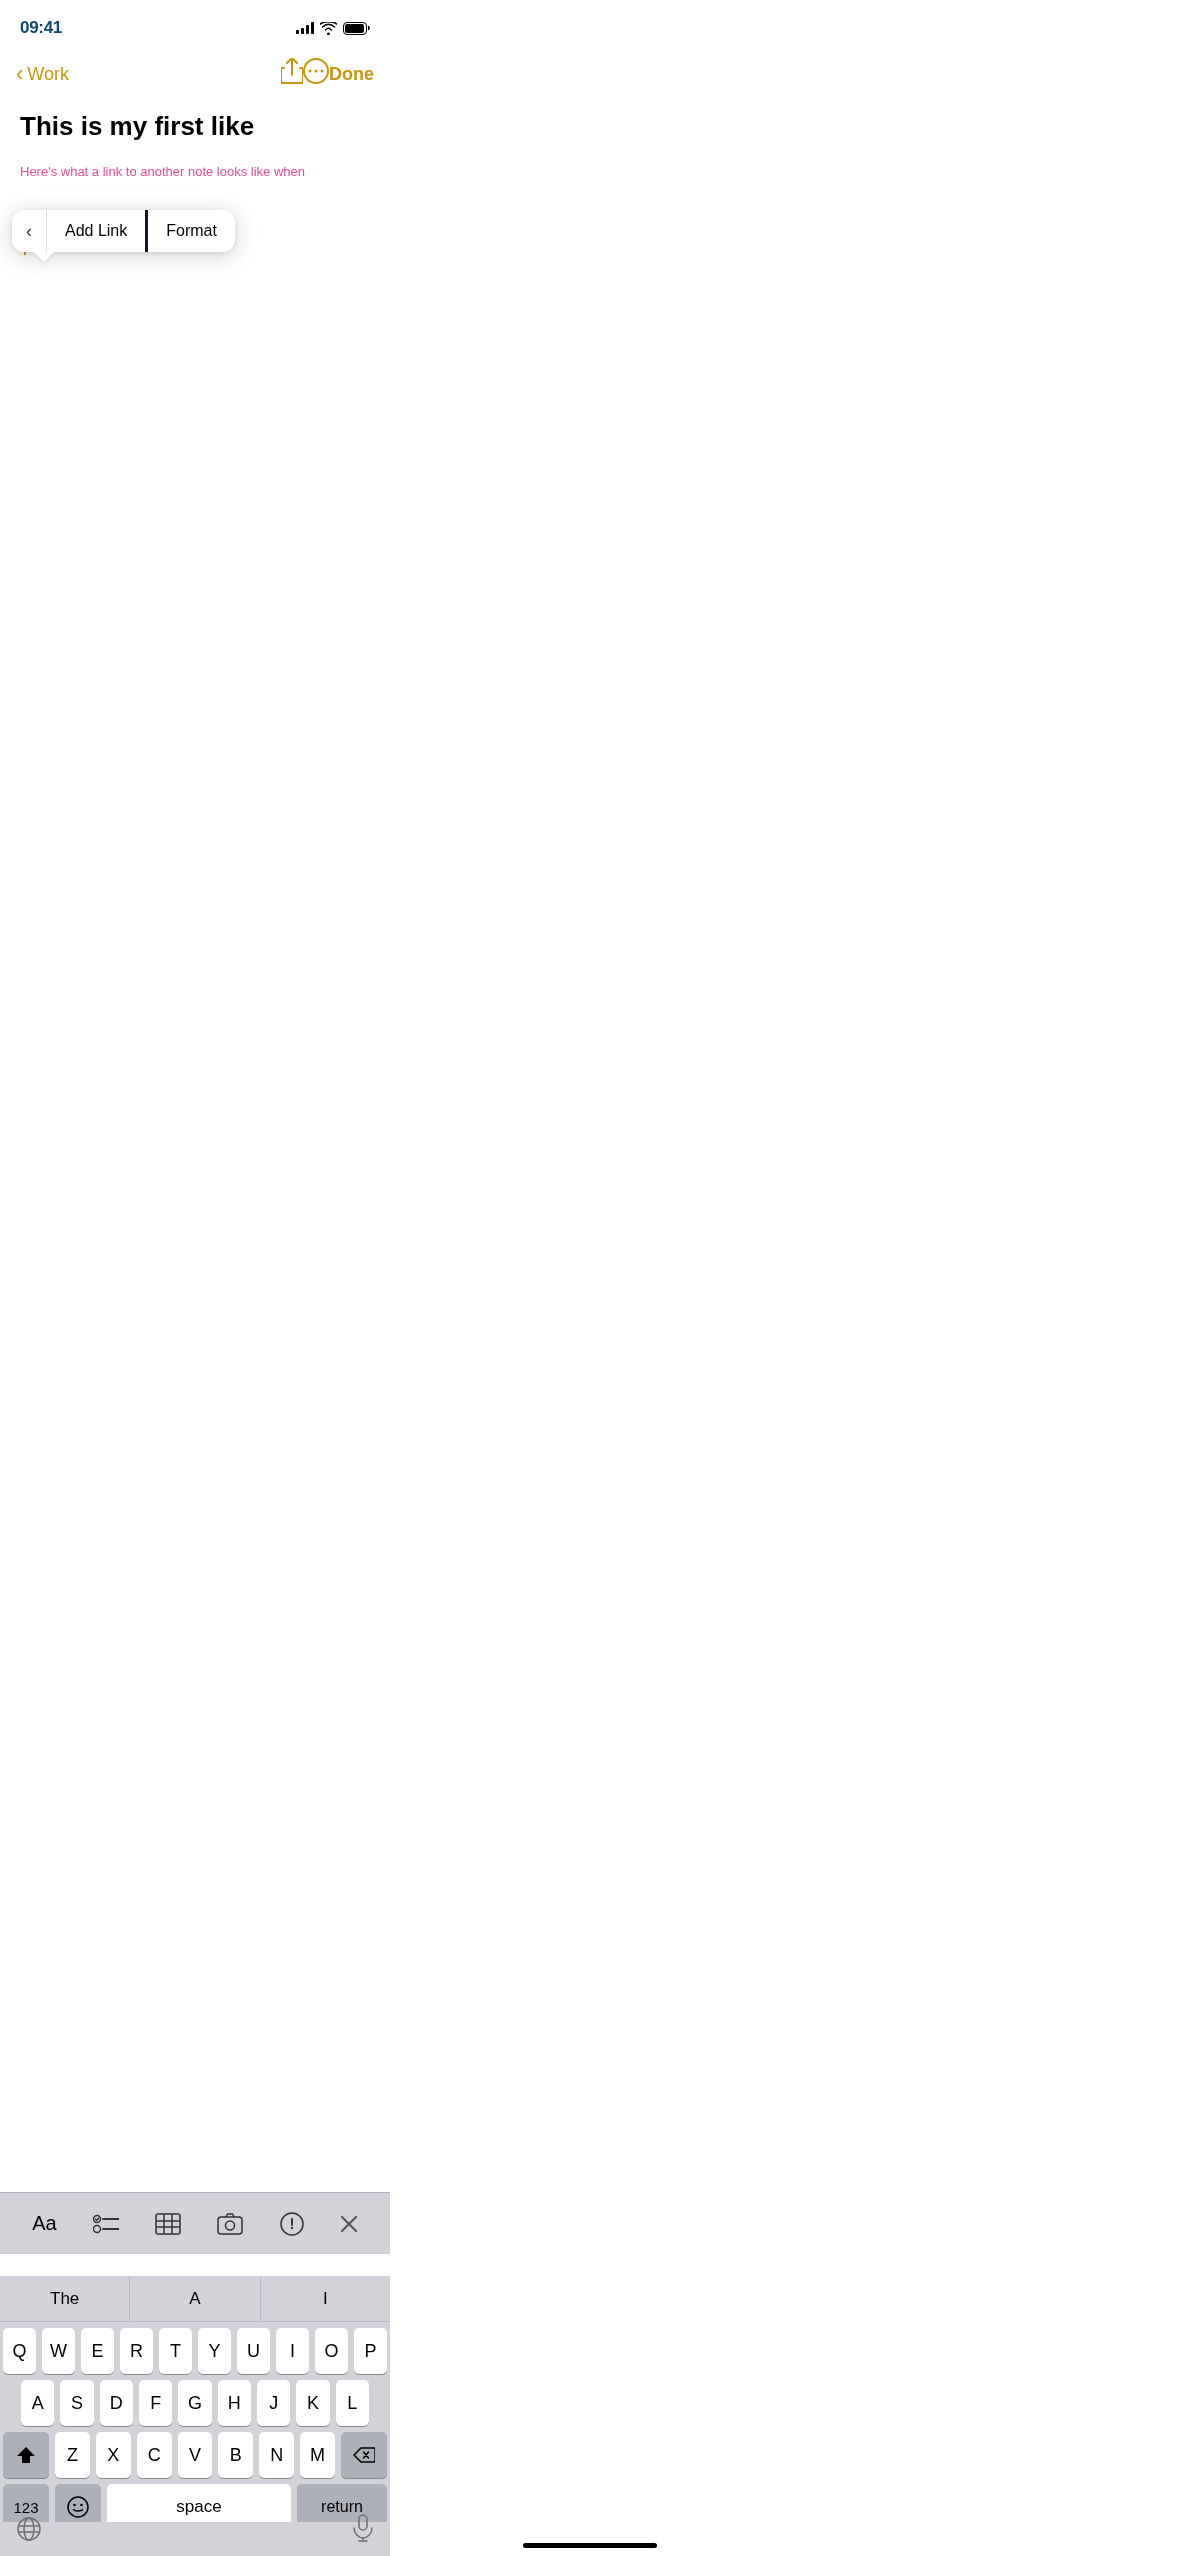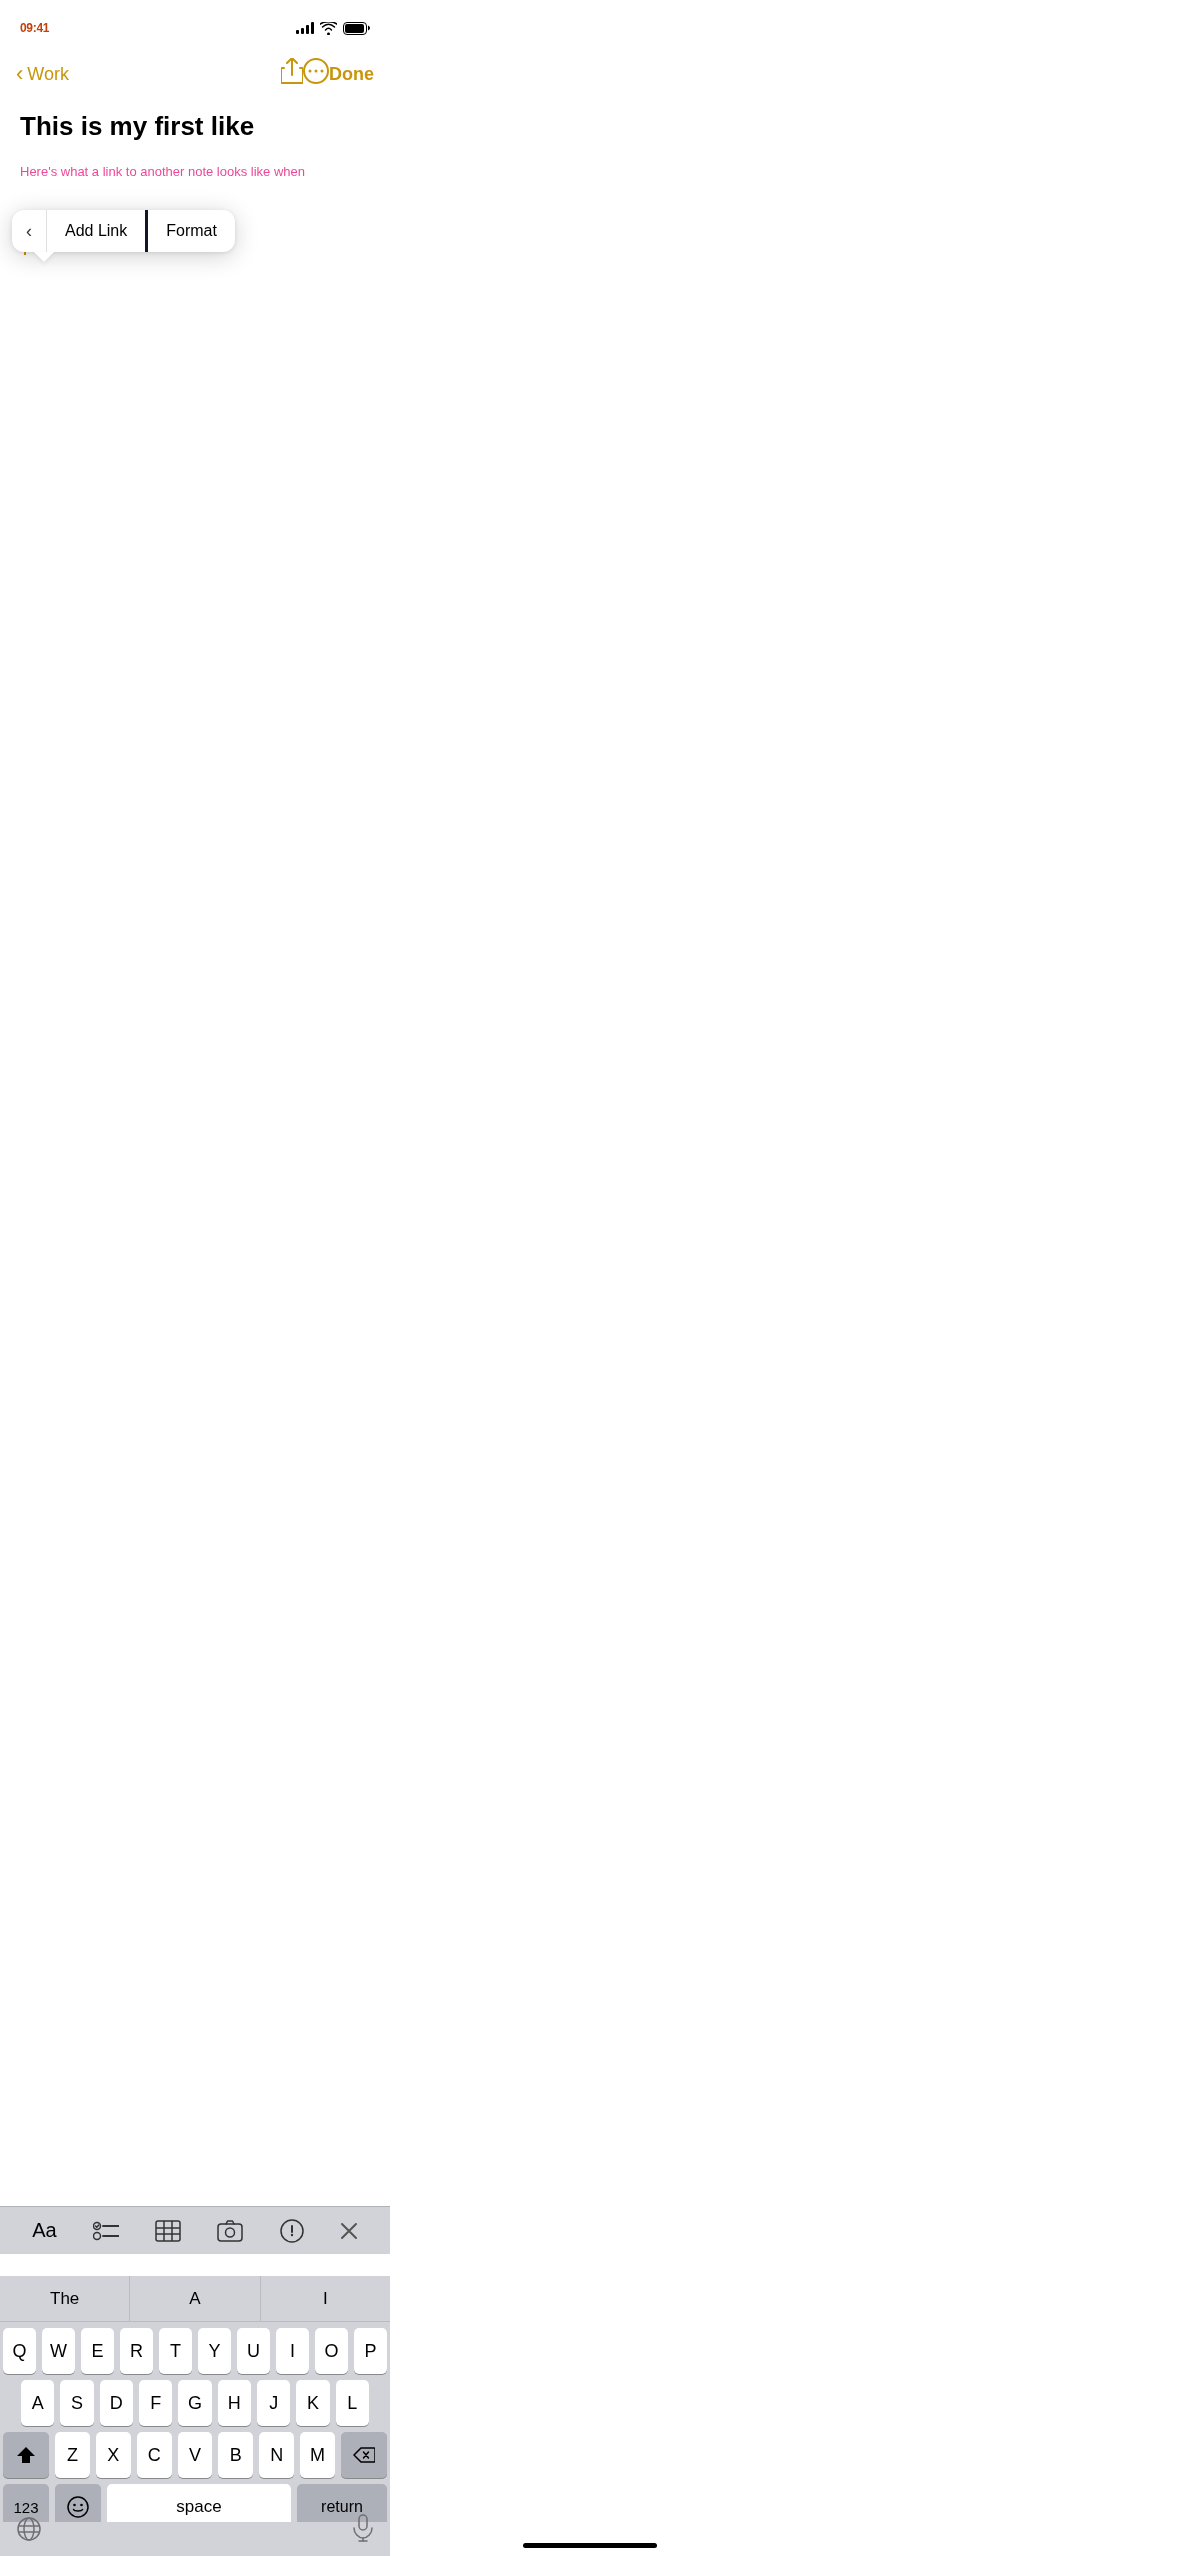--- a/index.html
+++ b/index.html
@@ -16,23 +16,23 @@
 
     
     .status-bar {
       display: flex;
       justify-content: space-between;
       align-items: center;
       padding: 14px 20px 8px 20px;
       height: 50px;
     }
     .status-time {
-      font-size: 12px;
+      font-size: 17px;
       font-weight: 600;
-      color: #c2410c;
+      color: #0c4a6e;
       letter-spacing: -0.3px;
     }
     .status-icons {
       display: flex;
       align-items: center;
       gap: 6px;
     }
     .signal-bars {
       display: flex;
       align-items: flex-end;
@@ -172,21 +172,21 @@
       position: fixed;
       bottom: 302px;
       left: 0;
       width: 390px;
       background: #d1d3d8;
       border-top: 1px solid #b0b3ba;
       display: flex;
       align-items: center;
       justify-content: space-around;
       padding: 10px 14px;
-      height: 48px;
+      height: 62px;
       z-index: 200;
     }
     .toolbar-btn {
       font-size: 22px;
       color: #333;
       cursor: pointer;
       display: flex;
       align-items: center;
       justify-content: center;
       padding: 4px 8px;

